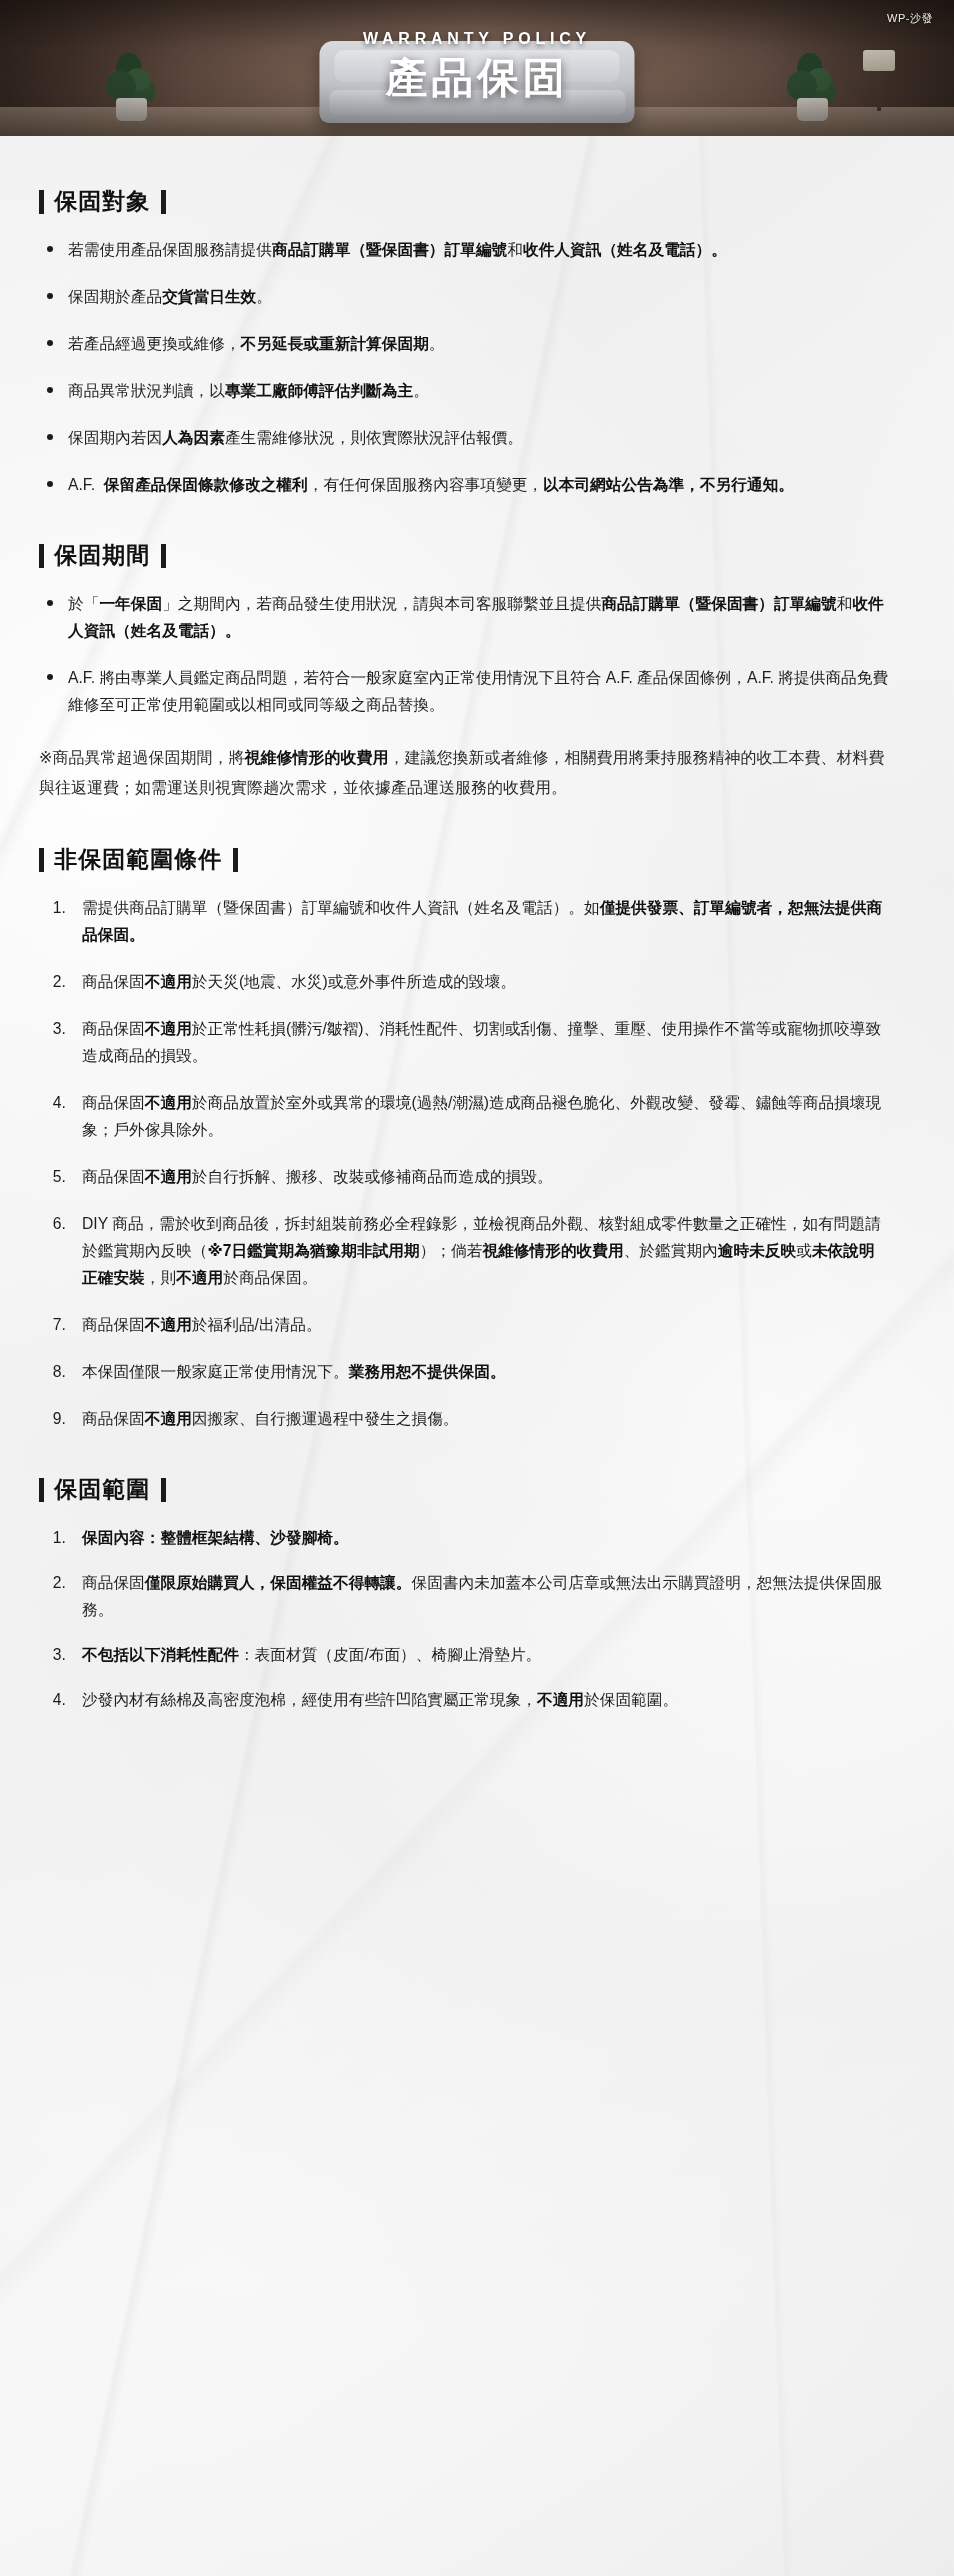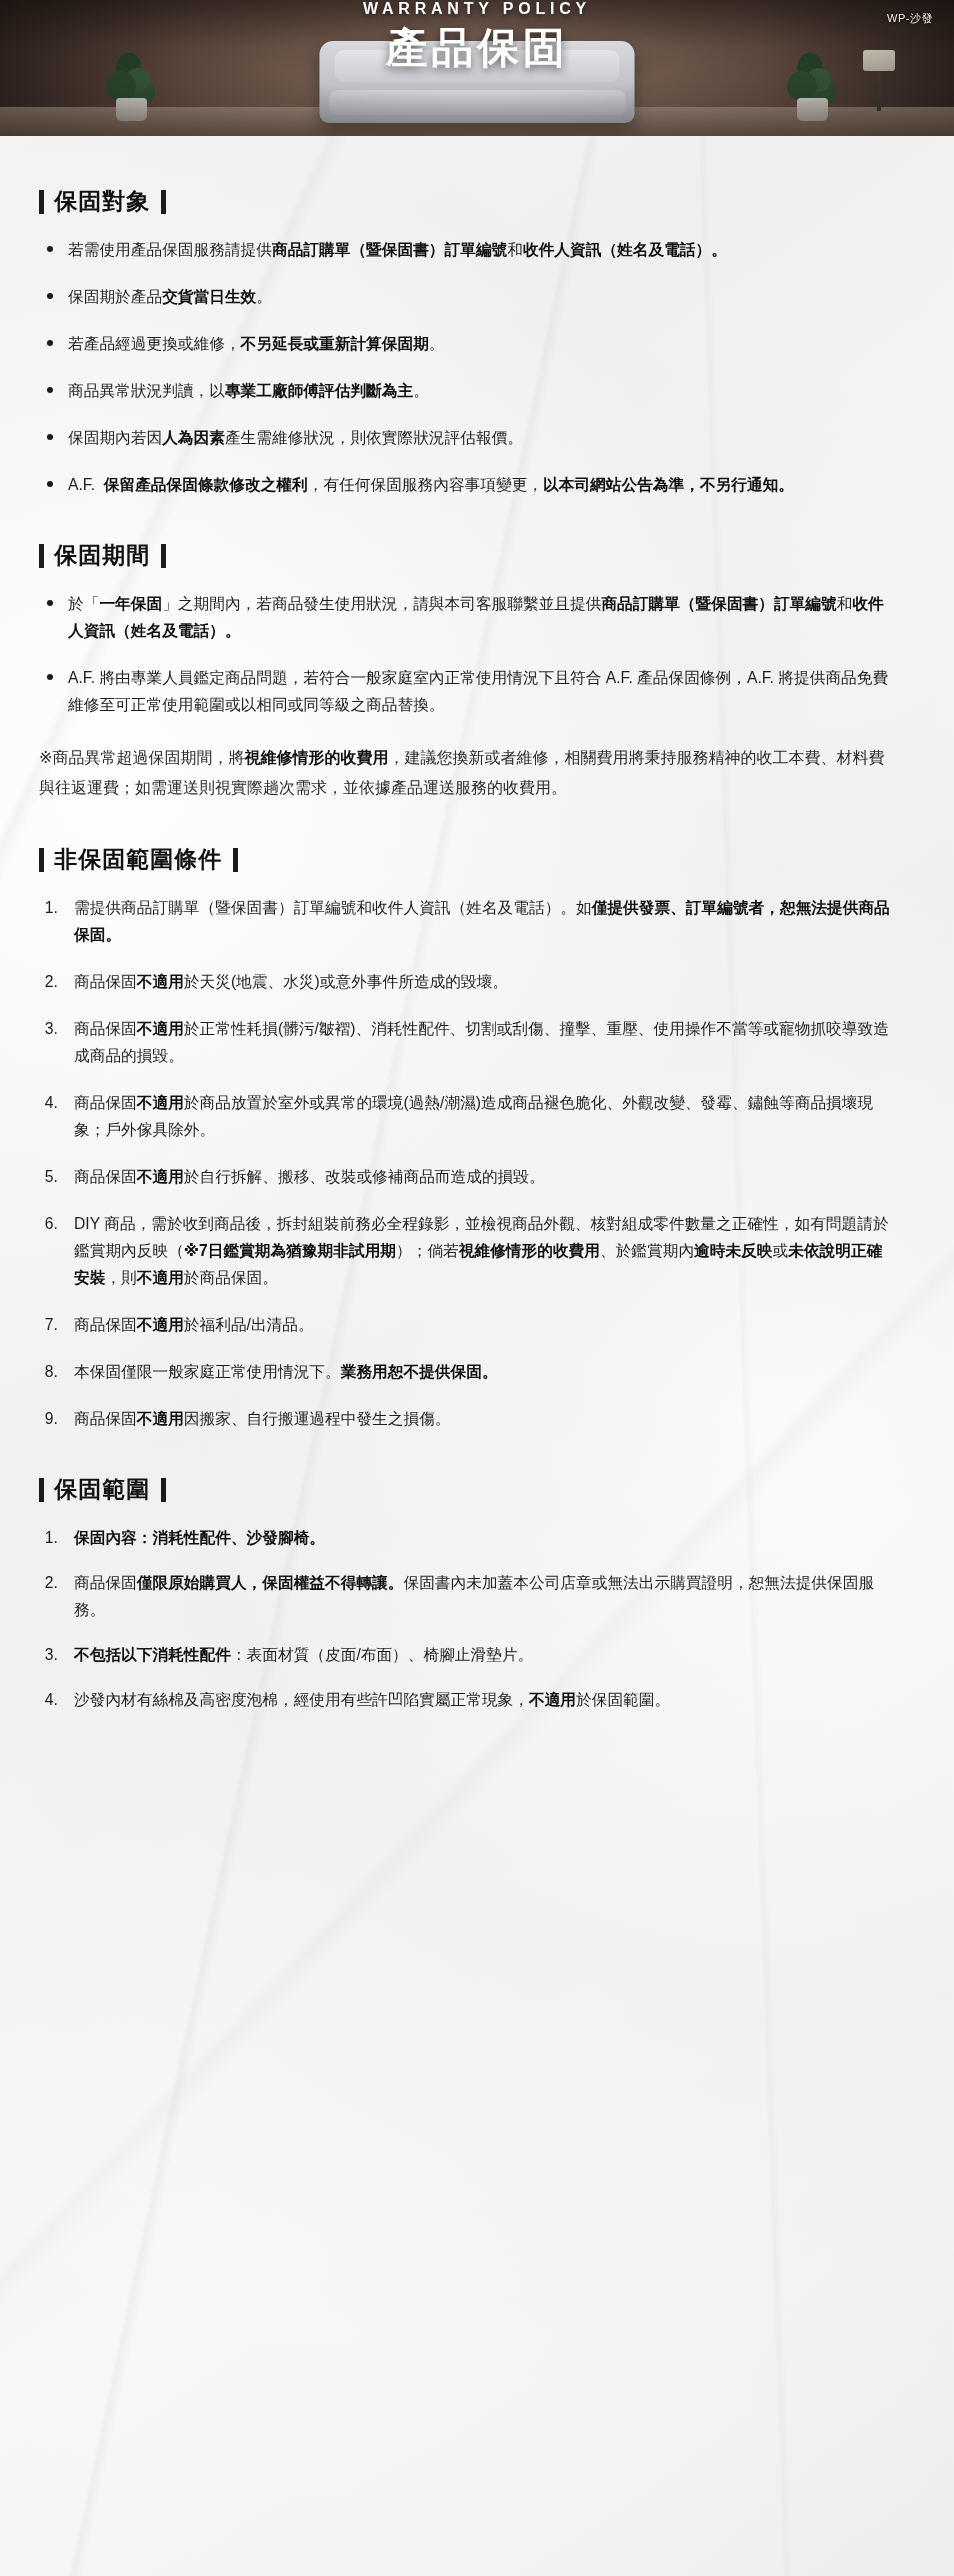--- a/index.html
+++ b/index.html
@@ -100,21 +100,21 @@
   .hero .lamp .stem {
     position:absolute; top:21px; left:14.3px; width:3.8px; height:40px;
     background:#4a4036;
   }
   .hero .vignette {
     position:absolute; inset:0;
     background: radial-gradient(ellipse at 50% 45%, rgba(0,0,0,0) 30%, rgba(0,0,0,.45) 100%);
   }
   .hero .titles {
     position: absolute; inset: 0;
-    display: flex; flex-direction: column; align-items: center; 
+    display: flex; flex-direction: column; align-items: center; justify-content: center;
     gap: 1.9px;
   }
   .hero .kicker {
     color: #ffffff;
     letter-spacing: 4.8px;
     font-size: 16px;
     font-weight: bold;
     text-shadow: 0 1.9px 5.7px rgba(0,0,0,.55);
   }
   .hero .maintitle {
@@ -159,21 +159,21 @@
     line-height: 1.72;
     color: #1e1e1e;
   }
   ul.bullets > li:before {
     content: "";
     position: absolute; left: 7.6px; top: 9.5px;
     width: 6.7px; height: 6.7px; border-radius: 50%;
     background: #1b1b1b;
   }
 
-  ol.numbered { list-style: none; margin: 0; padding: 0; counter-reset: n; }
+  ol.numbered { list-style: none; margin: 8px; padding: 0; counter-reset: n; }
   ol.numbered > li {
     position: relative;
     padding-left: 35px;
     margin-bottom: 20px;
     font-size: 15.7px;
     line-height: 1.72;
     color: #1e1e1e;
   }
   ol.numbered > li:before {
     counter-increment: n;
@@ -274,21 +274,21 @@
       </ol>
     </div>
 
     <div class="section sec-warranty-range" id="sec-3">
       <h2 class="sec-head">
         <span class="bar"></span>
         <span>保固範圍</span>
         <span class="bar right"></span>
       </h2>
       <ol class="numbered">
-        <li><b>保固內容：消耗性配件、沙發腳椅。</b></li>
+        <li><b>保固內容：整體框架結構、沙發腳椅。</b></li>
         <li>商品保固<b>僅限原始購買人，保固權益不得轉讓。</b>保固書內未加蓋本公司店章或無法出示購買證明，恕無法提供保固服務。</li>
         <li><b>不包括以下消耗性配件</b>：表面材質（皮面/布面）、椅腳止滑墊片。</li>
         <li>沙發內材有絲棉及高密度泡棉，經使用有些許凹陷實屬正常現象，<b>不適用</b>於保固範圍。</li>
       </ol>
     </div>
 
   </div>
 </div>
 
 

